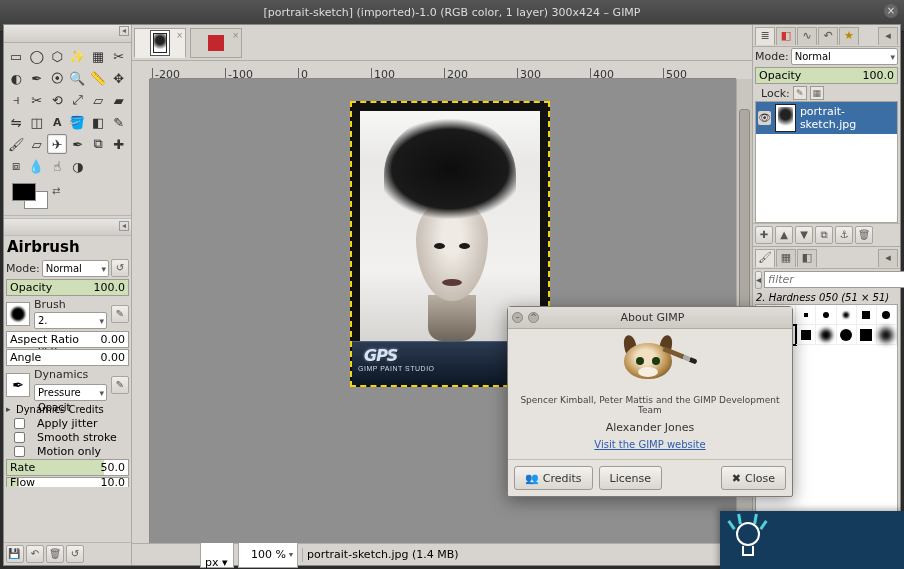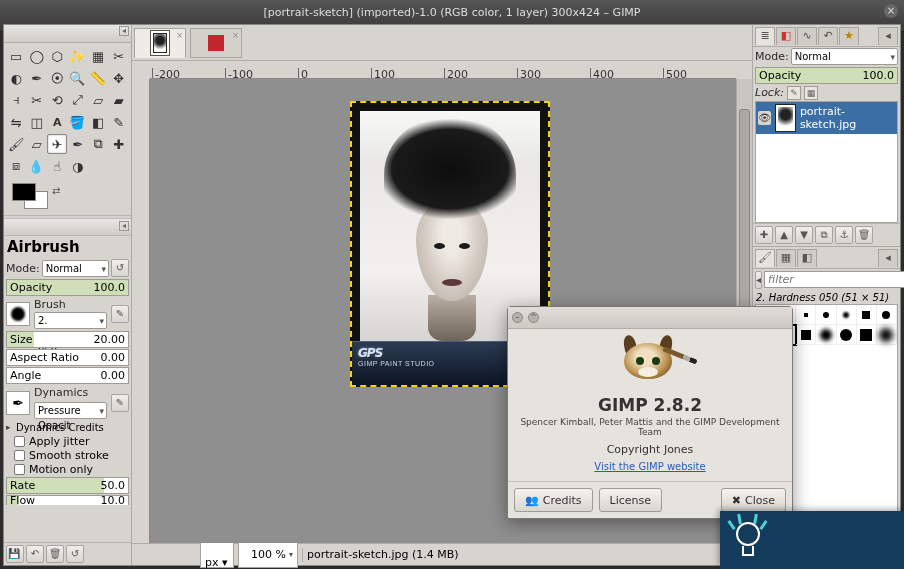--- a/index.html
+++ b/index.html
@@ -34,21 +34,21 @@
 .combo::after { content: "▾"; position: absolute; right: 2px; top: 1px; font-size: 9px; color: #555; }
 
 .slider-field { height: 17px; border: 1px solid #9e9a94; margin: 1px 2px; position: relative; background: linear-gradient(to right, #cfe0b8 0%, #cfe0b8 100%); padding: 0 3px; display: flex; justify-content: space-between; align-items: center; font-size: 10px; }
 .slider-field.partial { background: linear-gradient(to right, #cfe0b8 0%, #cfe0b8 22%, #fff 22%, #fff 100%); }
 
 .preview-row { display:flex; align-items:center; gap:4px; margin: 2px; }
 .swatch { width: 24px; height: 24px; border: 1px solid #9e9a94; background: #fff; display:flex; align-items:center; justify-content:center; }
 
 .expander { margin: 1px 2px; font-size: 10px; padding: 1px 0 1px 10px; position: relative; }
 .expander::before { content: "▸"; position: absolute; left: 0; top: 1px; font-size: 9px; color: #444; }
-.check { display:flex; align-items:center; gap:4px; margin: 1px 2px 1px 10px; font-size: 10px; }
+.check { display:flex; align-items:center; gap:12px; margin: 1px 2px 1px 10px; font-size: 10px; }
 .check .box { width: 11px; height: 11px; border: 1px solid #777; background: #fff; border-radius: 2px; }
 
 .opt-bottom { display:flex; gap:2px; padding: 2px; border-top: 1px solid #b8b4ae; }
 .btn-ico { width: 18px; height: 18px; border: 1px solid #a8a49e; background: linear-gradient(#f0eeeb,#d8d4cf); border-radius: 2px; font-size: 10px; text-align:center; line-height:16px; color: #555; }
 
 
 .center { flex: 1; display:flex; flex-direction:column; background: #d7d3cf; min-width: 0; }
 .tabs { height: 36px; display:flex; align-items:center; padding: 2px; gap: 4px; border-bottom: 1px solid #b0aca6; }
 .tab { width: 52px; height: 30px; border: 1px solid #a8a49e; background: #d4d0ca; display:flex; align-items:center; justify-content:center; position: relative; }
 .tab.active { background: #efece7; border-bottom-color: #efece7; }
@@ -71,21 +71,21 @@
 
 .img { position:absolute; left: 200px; top: 22px; width: 200px; height: 286px; background: #111; border: 2px dashed #f5d50a; }
 .img-inner { position:absolute; inset: 8px; background: linear-gradient(180deg, #f7f7f6 0%, #e9e8e6 20%, #f2f1ef 60%, #c8c6c3 100%); }
 .hair { position:absolute; top: 4px; left: 24px; right: 24px; height: 120px; background: radial-gradient(ellipse 80% 60% at 50% 45%, #0d0d0d 0%, #1a1a1a 55%, transparent 70%); border-radius: 60% 60% 40% 40%; }
 .face { position:absolute; top: 90px; left: 56px; width: 72px; height: 100px; background: radial-gradient(ellipse at 50% 35%, #efeae4 20%, #c7beb4 70%, #6d6257 100%); border-radius: 48% 48% 55% 55% / 42% 42% 70% 70%; }
 .face::before, .face::after { content:""; position:absolute; width: 11px; height: 6px; background: #1a1a1a; border-radius: 50%; top: 42px; }
 .face::before { left: 18px; } .face::after { right: 18px; }
 .lips { position:absolute; top: 78px; left: 26px; width: 20px; height: 7px; background: #5b3a39; border-radius: 50%; }
 .neck { position:absolute; top: 184px; left: 68px; width: 48px; height: 46px; background: linear-gradient(180deg, #b9afa3, #6e6558); border-radius: 0 0 30% 30%; }
 .banner { position:absolute; left:0; right:0; bottom:0; height: 44px; background: linear-gradient(180deg, #2c3b52, #0c1624); border-top: 1px solid #4a607e; padding: 4px 6px 2px 6px; color: #fff; font-family: Impact, sans-serif; }
-.banner .logo { font-size: 12px; letter-spacing: -1px; font-weight: 900; color: #dbe3ee; text-shadow: 0 0 3px #7aa0d0, 1px 1px 0 #000; font-style: italic; }
+.banner .logo { font-size: 16px; letter-spacing: -1px; font-weight: 900; color: #dbe3ee; text-shadow: 0 0 3px #7aa0d0, 1px 1px 0 #000; font-style: italic; margin-left: 6px; }
 .banner .sub { font-size: 7px; letter-spacing: 0.5px; color: #cfd8e4; font-family: sans-serif; }
 
 
 .right { width: 148px; border-left: 1px solid #aaa; display:flex; flex-direction:column; background: #d7d3cf; }
 .dock-tabs { height: 22px; display:flex; gap:1px; padding: 2px 2px 0 2px; border-bottom: 1px solid #b0aca6; }
 .dock-tab { width: 20px; height: 18px; border: 1px solid #a8a49e; background: #d0ccc6; font-size: 11px; text-align:center; line-height:16px; color:#555; border-bottom: none; }
 .dock-tab.active { background: #e6e3de; }
 .layers { flex: 0 0 200px; display:flex; flex-direction:column; border-bottom: 1px solid #aaa; }
 .layers-body { flex:1; background: #fff; margin: 0 2px; border: 1px solid #a8a49e; overflow:hidden; }
 .layer-row { display:flex; align-items:center; gap:4px; padding: 2px; background: #3b6ea5; color: #fff; font-size: 10px; }
@@ -130,21 +130,21 @@
 .bulb { position:relative; width:36px; height:44px; }
 .bulb .glass { position:absolute; left:6px; top:4px; width:24px; height:24px; border:2px solid #fff; border-radius:50%; }
 .bulb .base { position:absolute; left:12px; top:28px; width:12px; height:10px; border:2px solid #fff; border-top:none; }
 .bulb .ray { position:absolute; background:#4fd1d9; }
 .bulb .r1 { width:3px; height:10px; left:0; top:2px; transform:rotate(-35deg); }
 .bulb .r2 { width:3px; height:10px; left:8px; top:-4px; transform:rotate(-10deg); }
 .bulb .r3 { width:3px; height:10px; left:24px; top:-4px; transform:rotate(10deg); }
 .bulb .r4 { width:3px; height:10px; left:32px; top:2px; transform:rotate(35deg); }
 .twos-txt { font-family: "Arial Black", sans-serif; font-size: 26px; font-weight: 900; letter-spacing: 1px; color:#3fd0dc; text-shadow: 0 0 2px #0a2238; }
 
-.lock-row { display:flex; gap:3px; padding: 1px 2px; font-size:10px;font-style:italic; }
+.lock-row { display:flex; align-items:center; gap:3px; padding: 1px 8px; font-size:10px; }
 .lock-row .tg { width:14px; height:14px; border:1px solid #9e9a94; background:#e8e5e0; font-size:9px; text-align:center; line-height:12px; color:#666; }
 </style>
 </head>
 <body>
 
 <div class="titlebar">
   <span>[portrait-sketch] (imported)-1.0 (RGB color, 1 layer) 300x424 – GIMP</span>
   <span class="win-close">×</span>
 </div>
 
@@ -216,24 +216,20 @@
       <div class="preview-row">
         <div class="swatch">
             <span style="width:14px;height:14px;background:#000;border-radius:50%;filter:blur(1px);display:inline-block"></span>
           </div>
         <div style="flex:1">
           <div class="lbl">Brush</div>
           <div class="combo" style="margin-top:1px">2. Hardness 050</div>
         </div>
         <span class="btn-ico">✎</span>
       </div>
-      <div class="slider-field partial">
-        <span>Size</span>
-        <span>20.00</span>
-      </div>
       <div class="slider-field" style="background:#fff">
         <span>Aspect Ratio</span>
         <span>0.00</span>
       </div>
       <div class="slider-field" style="background:#fff">
         <span>Angle</span>
         <span>0.00</span>
       </div>
       <div class="preview-row">
         <div class="swatch">
@@ -426,35 +422,35 @@
           </div>
       </div>
     </div>
   </div>
 </div>
 
 <div class="about">
   <div class="about-title">
     <span class="wb">–</span>
     <span class="wb">^</span>
+    <span style="flex:1;text-align:center">About GIMP</span>
     <span style="width:22px"></span>
   </div>
   <div class="about-body">
     <div class="about-logo">
       <div class="ear l"></div>
         <div class="ear r"></div>
       <div class="head"></div>
       <div class="eye l"></div>
         <div class="eye r"></div>
       <div class="muz"></div>
       <div class="brush"></div>
     </div>
-    <h1>GIMP 2.8.2</h1>
     <div class="sub2">Spencer Kimball, Peter Mattis and the GIMP Development Team</div>
-    <div class="author">Copyright Jones</div>
+    <div class="author">Alexander Jones</div>
     <a href="#">Visit the GIMP website</a>
   </div>
   <div class="about-btns">
     <button class="btn">
         <span>👥</span>
         <span>Credits</span>
       </button>
     <button class="btn">
         <span>License</span>
       </button>

